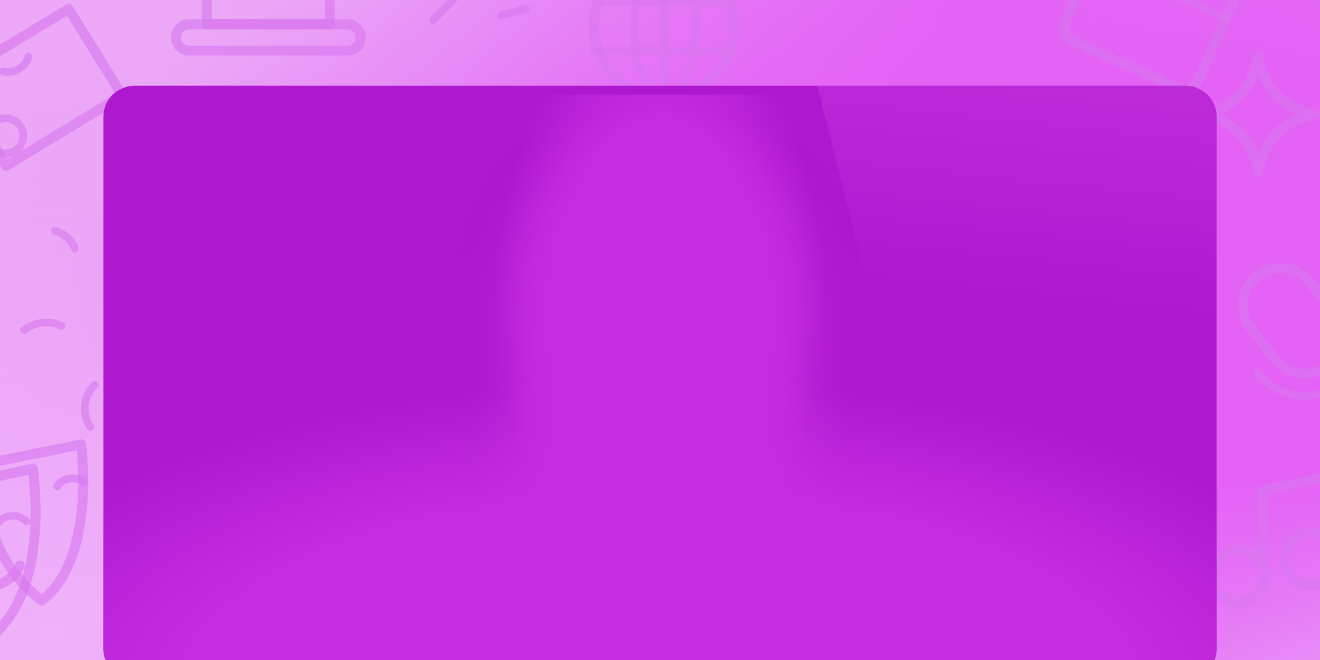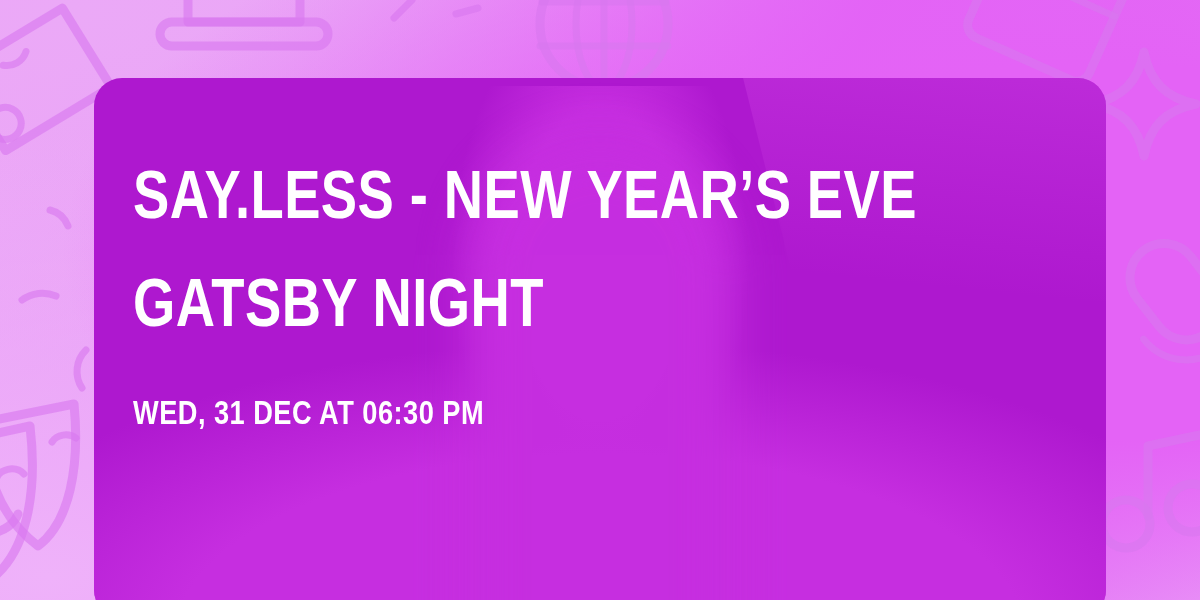--- a/index.html
+++ b/index.html
@@ -187,20 +187,15 @@
       <path class="ln thin" d="M274 548 a44 44 0 0 1 54 -10"></path>
       <path class="ln thin" d="M930 586 L986 572"></path>
     </g>
   </svg>
 
   <div id="card">
     <div class="blob"></div>
     <div class="blob2"></div>
     <div class="sheen"></div>
 
-    <div id="content">
-      <div class="title">SAY.LESS - NEW YEAR’S EVE</div>
-      <div class="title">GATSBY NIGHT</div>
-      <div class="subtitle">WED, 31 DEC AT 06:30 PM</div>
-    </div>
   </div>
 
 </div>
 
 </body></html>

